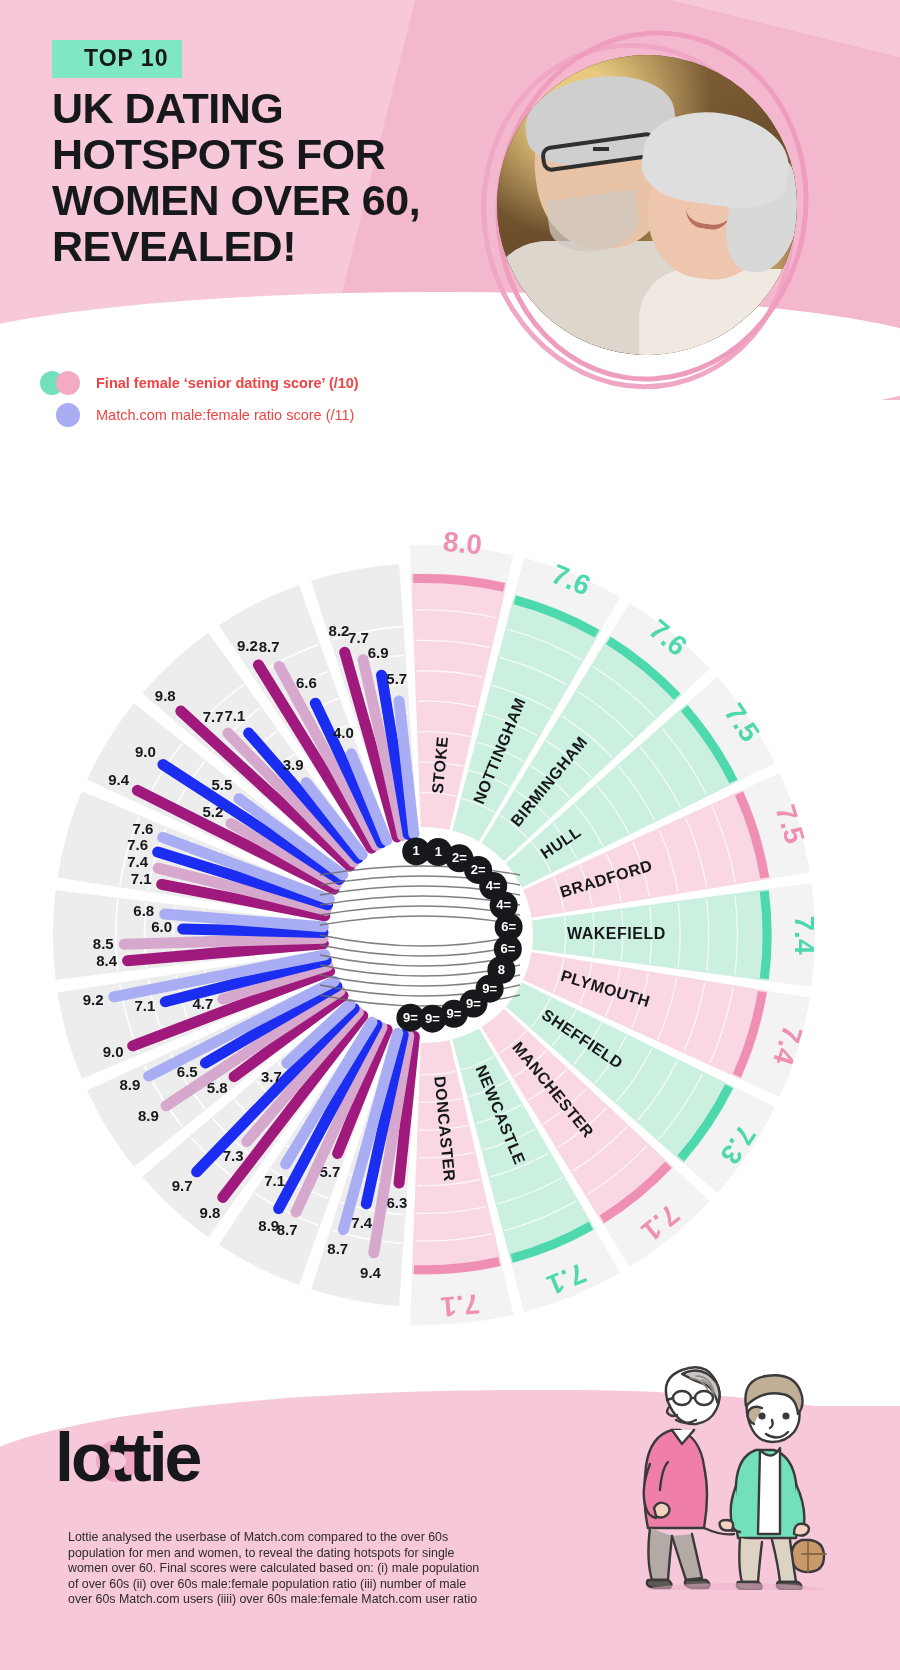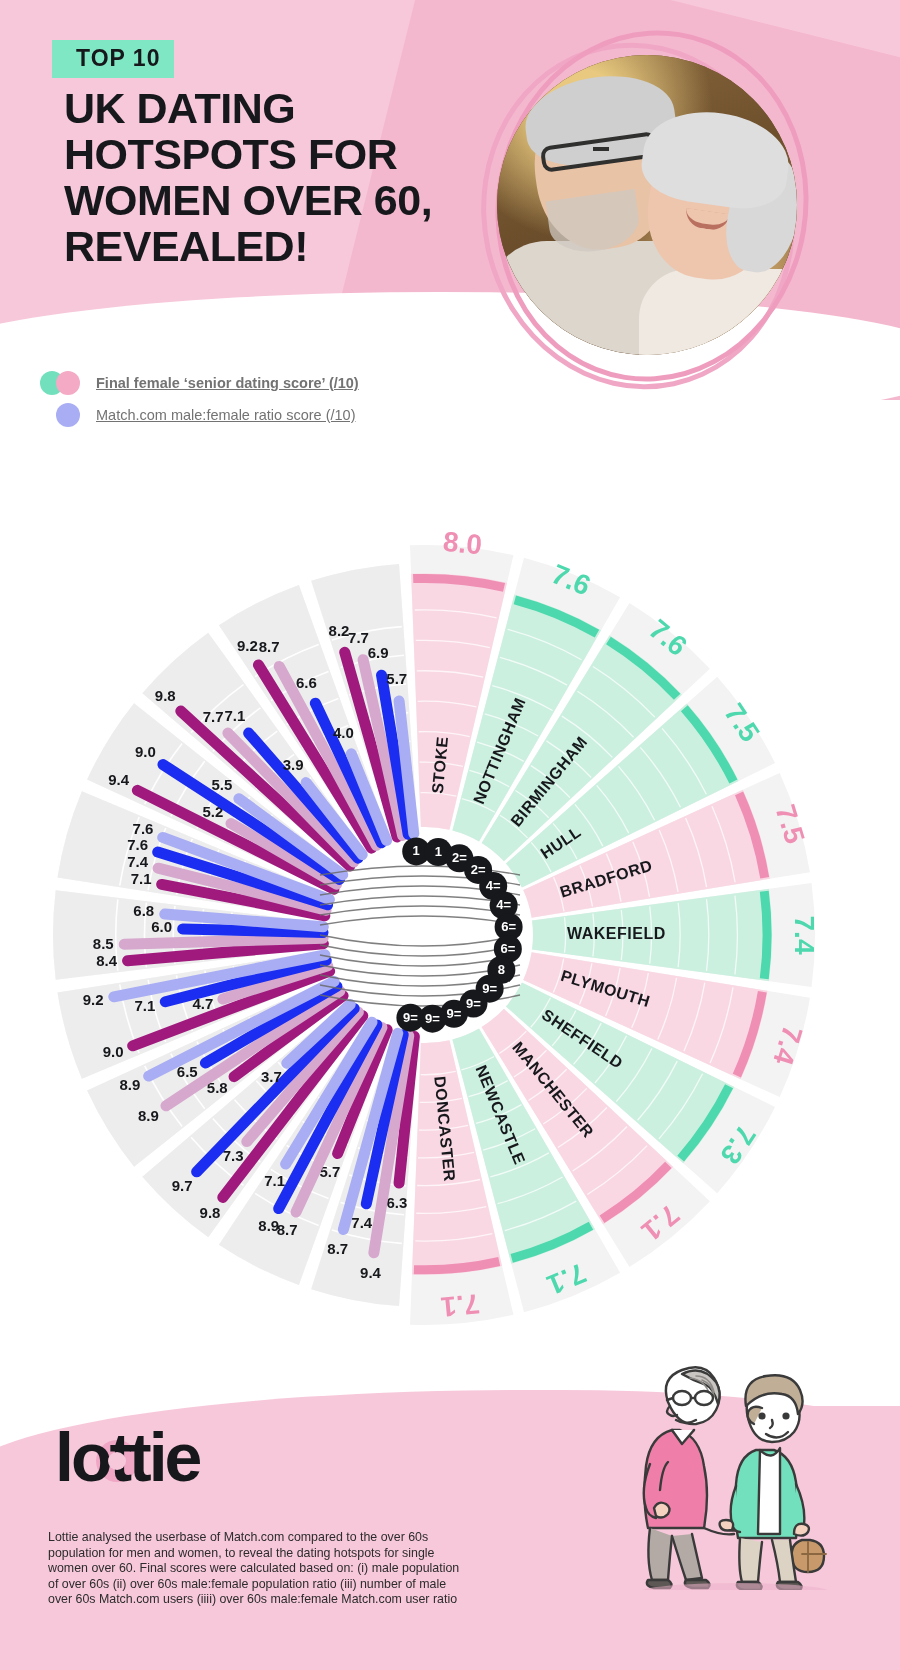--- a/index.html
+++ b/index.html
@@ -28,25 +28,25 @@
   .hdr-curve2 {
     position:absolute; left:-60px; top:292px; width:1000px; height:140px;
     background:#ffffff;
     border-radius:50%;
     transform: scaleX(1.05);
   }
   .top10-badge {
     position:absolute; left:52px; top:40px;
     background:#7fe7c4; color:#17181c;
     font-size:23px; font-weight:bold; letter-spacing:1px;
-    padding:5px 14px 6px 24px;
+    padding:5px 14px 6px 32px;
     z-index:5;
   }
   .hdr-title {
-    position:absolute; left:64px; top:85px; width:430px;
+    position:absolute; left:52px; top:85px; width:430px;
     font-size:43px; line-height:46px; font-weight:bold;
     color:#17181c; letter-spacing:-0.5px;
     z-index:5;
   }
   
   .photo-ring {
     position:absolute; left:482px; top:42px;
     width:312px; height:348px;
     border:5px solid #f0a7c5; border-radius:50%;
     transform:rotate(-12deg);
@@ -85,36 +85,36 @@
   .legend { position:absolute; left:40px; top:368px; z-index:10; }
   .legend-row { display:flex; align-items:center; height:30px; margin-bottom:2px; }
   .lg-swatch-wrap { width:56px; display:flex; align-items:center; }
   .dot { width:24px; height:24px; border-radius:50%; }
   .dot.green { background:#72e0bc; }
   .dot.pink  { background:#f4a9c4; margin-left:-8px; }
   .dot.magenta{ background:#a01a7d; }
   .dot.lilac { background:#d6a8cd; }
   .dot.blue  { background:#1b2df0; }
   .dot.lblue { background:#a8adf4; }
-  .lg-label { font-size:14.5px; color:#737373;text-decoration:underline; }
+  .lg-label { font-size:14.5px; color:#ef4444; }
   .lg-label.bold { font-weight:bold; }
 
   
   .chart-area { position:absolute; left:0; top:520px; width:900px; height:830px; }
   .chart-svg { position:absolute; left:0; top:0; }
 
   
   .footer-wrap{position:absolute;left:0;top:1330px;width:900px;height:340px;overflow:hidden;}
   .foot-bg{position:absolute;left:-40px;top:60px;width:1000px;height:360px;background:#f7c8da;border-radius:56% 40% 0 0 / 90px 70px 0 0;}
   .foot-bg2{position:absolute;left:460px;top:76px;width:520px;height:300px;background:#f7c8da;border-radius:60% 0 0 0 / 100px 0 0 0;}
   .logo{position:absolute;left:55px;top:1423px;z-index:12;font-size:0;}
   .logo-text{font-family:"Liberation Sans",sans-serif;font-weight:bold;font-size:68px;letter-spacing:-3px;color:#17181c;line-height:68px;}
   .logo-dot{position:absolute;left:41px;top:17px;width:42px;height:42px;border-radius:50%;background:#f0a7c5;z-index:-1;}
   .logo-hole{position:absolute;left:53px;top:29px;width:18px;height:18px;border-radius:50%;background:#f7c8da;}
-  .foot-text{position:absolute;left:48px;top:1530px;width:420px;font-size:12.4px;line-height:15.6px;color:#2c2c2c;z-index:12;}
+  .foot-text{position:absolute;left:68px;top:1530px;width:420px;font-size:12.4px;line-height:15.6px;color:#2c2c2c;z-index:12;}
 
   
   .people{position:absolute;left:610px;top:1340px;width:250px;height:250px;z-index:12;}
 </style>
 </head>
 <body>
 
 <div class="header-wrap">
   <div class="hdr-bg-light"></div>
   <div class="hdr-bg-dark"></div>
@@ -144,21 +144,21 @@
     <span class="lg-swatch-wrap">
       <span class="dot green"></span>
       <span class="dot pink"></span>
     </span>
     <span class="lg-label bold">Final female ‘senior dating score’ (/10)</span>
   </div>
   <div class="legend-row">
     <span class="lg-swatch-wrap">
       <span class="dot lblue" style="margin-left:16px"></span>
     </span>
-    <span class="lg-label">Match.com male:female ratio score (/10)</span>
+    <span class="lg-label">Match.com male:female ratio score (/11)</span>
   </div>
 </div>
 
 <div class="chart-area">
   <svg class="chart-svg" id="fan" width="900" height="830" viewBox="0 0 900 830">
       <path d="M410.0287544558672 25.287462599857747 A390 390 0 0 1 513.4542782793802 35.16340269258683 L449.4950309081361 309.81448074563946 A108 108 0 0 0 420.85411661854783 307.0796050276529 Z" fill="#f4f3f3" opacity="1"></path>
       <path d="M411.1189682339528 53.66652942591935 A361.6 361.6 0 0 1 507.0129923739074 62.823298496511256 L449.4950309081361 309.81448074563946 A108 108 0 0 0 420.85411661854783 307.0796050276529 Z" fill="#f9d8e4" opacity="1"></path>
       <path d="M413.1768633866516 58.59605299516937 A356.6 356.6 0 0 1 504.0593675979302 67.27427993457923" stroke="#ef8fb4" stroke-width="9" fill="none"></path>
       <path d="M420.5255373693206 272.6202904759016 A142.45 142.45 0 0 1 456.33914046100307 276.0400749310596" stroke="#ffffff" stroke-width="1.3" fill="none" opacity="0.75"></path>
       <path d="M419.5690797553916 242.185315712765 A172.9 172.9 0 0 1 463.03817048583664 246.33611060428368" stroke="#ffffff" stroke-width="1.3" fill="none" opacity="0.75"></path>

